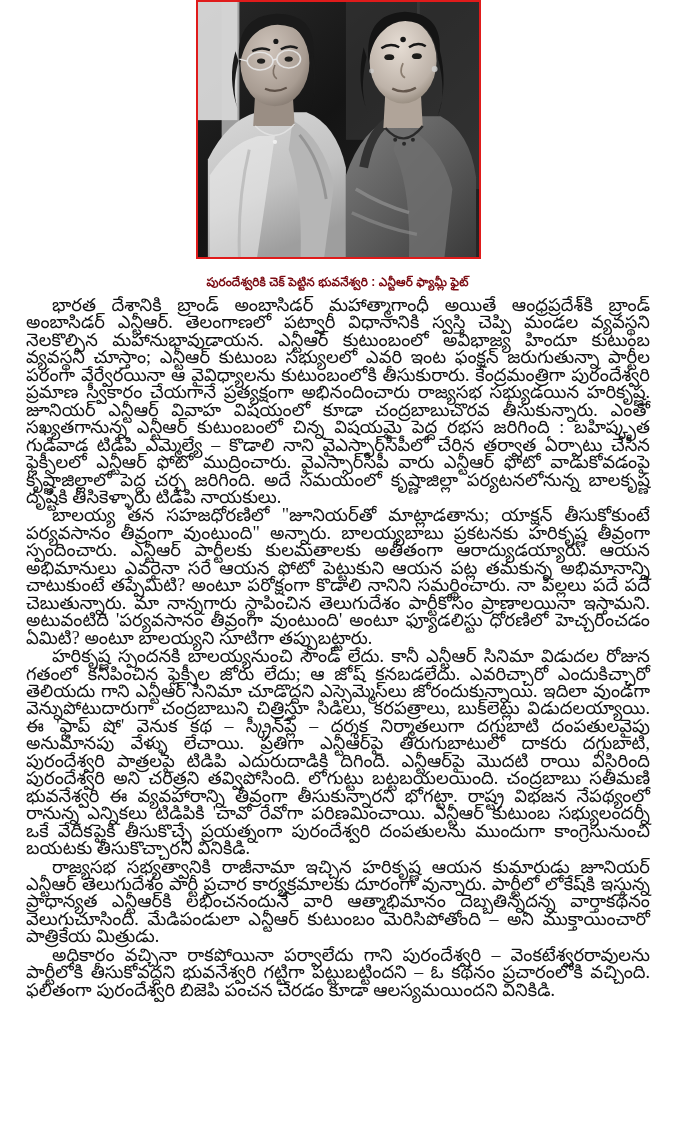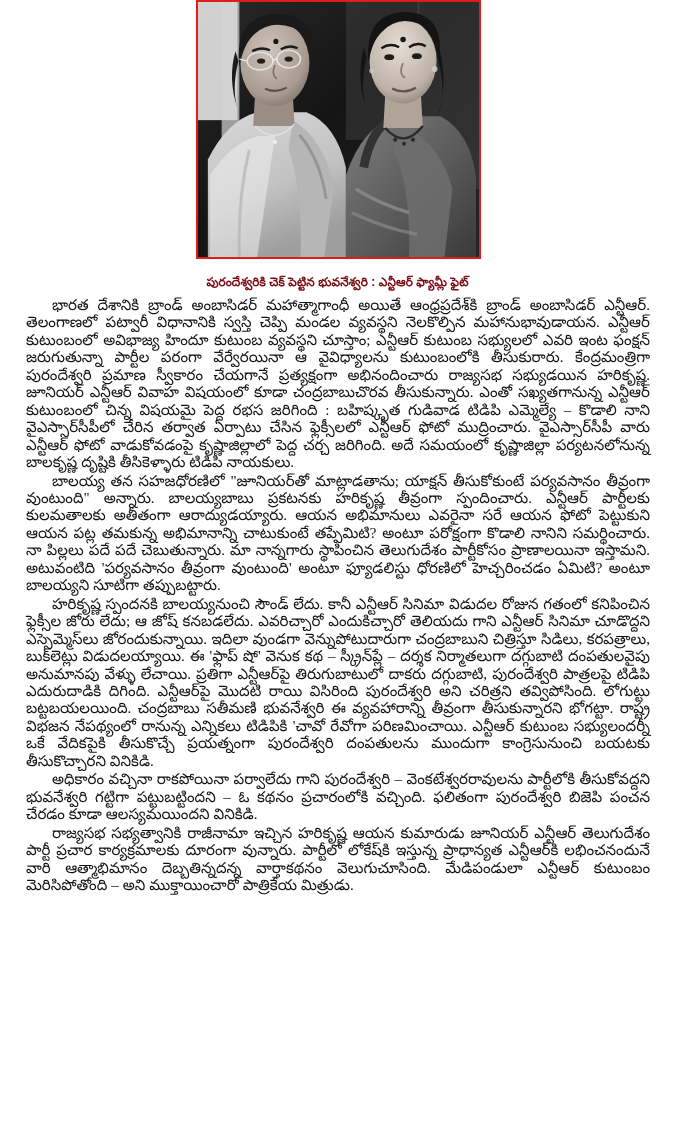--- a/index.html
+++ b/index.html
@@ -64,21 +64,21 @@
   .article {
     position: absolute;
     left: 26px;
     top: 297px;
     width: 624px;
   }
   .article p {
     margin: 0 0 0 0;
     text-align: justify;
     text-justify: inter-word;
-    font-size: 15px;
+    font-size: 18px;
     line-height: 17.45px;
     color: #111111;
     text-indent: 26px;
     font-family: "Liberation Serif", "DejaVu Serif", serif;
     word-spacing: 0.2px;
   }
   .article p + p {
     margin-top: 1px;
   }
   .byline {
@@ -197,17 +197,17 @@
     </svg>
 
   </div>
 
   <h1 class="headline">పురందేశ్వరికి చెక్ పెట్టిన భువనేశ్వరి : ఎన్టీఆర్ ఫ్యామ్లీ ఫైట్</h1>
 
   <div class="article">
     <p>భారత దేశానికి బ్రాండ్ అంబాసిడర్ మహాత్మాగాంధీ అయితే ఆంధ్రప్రదేశ్‌కి బ్రాండ్ అంబాసిడర్ ఎన్టీఆర్. తెలంగాణలో పట్వారీ విధానానికి స్వస్తి చెప్పి మండల వ్యవస్థని నెలకొల్పిన మహానుభావుడాయన. ఎన్టీఆర్ కుటుంబంలో అవిభాజ్య హిందూ కుటుంబ వ్యవస్థని చూస్తాం; ఎన్టీఆర్ కుటుంబ సభ్యులలో ఎవరి ఇంట ఫంక్షన్ జరుగుతున్నా పార్టీల పరంగా వేర్వేరయినా ఆ వైవిధ్యాలను కుటుంబంలోకి తీసుకురారు. కేంద్రమంత్రిగా పురందేశ్వరి ప్రమాణ స్వీకారం చేయగానే ప్రత్యక్షంగా అభినందించారు రాజ్యసభ సభ్యుడయిన హరికృష్ణ. జూనియర్ ఎన్టీఆర్ వివాహ విషయంలో కూడా చంద్రబాబుచొరవ తీసుకున్నారు. ఎంతో సఖ్యతగానున్న ఎన్టీఆర్ కుటుంబంలో చిన్న విషయమై పెద్ద రభస జరిగింది : బహిష్కృత గుడివాడ టిడిపి ఎమ్మెల్యే – కొడాలి నాని వైఎస్సార్‌సీపీలో చేరిన తర్వాత ఏర్పాటు చేసిన ఫ్లెక్సీలలో ఎన్టీఆర్ ఫోటో ముద్రించారు. వైఎస్సార్‌సీపీ వారు ఎన్టీఆర్ ఫోటో వాడుకోవడంపై కృష్ణాజిల్లాలో పెద్ద చర్చ జరిగింది. అదే సమయంలో కృష్ణాజిల్లా పర్యటనలోనున్న బాలకృష్ణ దృష్టికి తీసికెళ్ళారు టిడిపి నాయకులు.</p>
     <p>బాలయ్య తన సహజధోరణిలో "జూనియర్‌తో మాట్లాడతాను; యాక్షన్ తీసుకోకుంటే పర్యవసానం తీవ్రంగా వుంటుంది" అన్నారు. బాలయ్యబాబు ప్రకటనకు హరికృష్ణ తీవ్రంగా స్పందించారు. ఎన్టీఆర్ పార్టీలకు కులమతాలకు అతీతంగా ఆరాద్యుడయ్యారు. ఆయన అభిమానులు ఎవరైనా సరే ఆయన ఫోటో పెట్టుకుని ఆయన పట్ల తమకున్న అభిమానాన్ని చాటుకుంటే తప్పేమిటి? అంటూ పరోక్షంగా కొడాలి నానిని సమర్థించారు. నా పిల్లలు పదే పదే చెబుతున్నారు. మా నాన్నగారు స్థాపించిన తెలుగుదేశం పార్టీకోసం ప్రాణాలయినా ఇస్తామని. అటువంటిది 'పర్యవసానం తీవ్రంగా వుంటుంది' అంటూ ఫ్యూడలిస్టు ధోరణిలో హెచ్చరించడం ఏమిటి? అంటూ బాలయ్యని సూటిగా తప్పుబట్టారు.</p>
     <p>హరికృష్ణ స్పందనకి బాలయ్యనుంచి సౌండ్ లేదు. కానీ ఎన్టీఆర్ సినిమా విడుదల రోజున గతంలో కనిపించిన ఫ్లెక్సీల జోరు లేదు; ఆ జోష్ కనబడలేదు. ఎవరిచ్చారో ఎందుకిచ్చారో తెలియదు గాని ఎన్టీఆర్ సినిమా చూడొద్దని ఎస్సెమ్మెస్‌లు జోరందుకున్నాయి. ఇదిలా వుండగా వెన్నుపోటుదారుగా చంద్రబాబుని చిత్రిస్తూ సిడిలు, కరపత్రాలు, బుక్‌లెట్లు విడుదలయ్యాయి. ఈ 'ఫ్లాప్ షో' వెనుక కథ – స్క్రీన్‌ప్లే – దర్శక నిర్మాతలుగా దగ్గుబాటి దంపతులవైపు అనుమానపు వేళ్ళు లేచాయి. ప్రతిగా ఎన్టీఆర్‌పై తిరుగుబాటులో దాకరు దగ్గుబాటి, పురందేశ్వరి పాత్రలపై టిడిపి ఎదురుదాడికి దిగింది. ఎన్టీఆర్‌పై మొదటి రాయి విసిరింది పురందేశ్వరి అని చరిత్రని తవ్విపోసింది. లోగుట్టు బట్టబయలయింది. చంద్రబాబు సతీమణి భువనేశ్వరి ఈ వ్యవహారాన్ని తీవ్రంగా తీసుకున్నారని భోగట్టా. రాష్ట్ర విభజన నేపథ్యంలో రానున్న ఎన్నికలు టిడిపికి 'చావో రేవోగా పరిణమించాయి. ఎన్టీఆర్ కుటుంబ సభ్యులందర్నీ ఒకే వేదికపైకి తీసుకొచ్చే ప్రయత్నంగా పురందేశ్వరి దంపతులను ముందుగా కాంగ్రెసునుంచి బయటకు తీసుకొచ్చారని వినికిడి.</p>
+    <p>రాజ్యసభ సభ్యత్వానికి రాజీనామా ఇచ్చిన హరికృష్ణ ఆయన కుమారుడు జూనియర్ ఎన్టీఆర్ తెలుగుదేశం పార్టీ ప్రచార కార్యక్రమాలకు దూరంగా వున్నారు. పార్టీలో లోకేష్‌కి ఇస్తున్న ప్రాధాన్యత ఎన్టీఆర్‌కి లభించనందునే వారి ఆత్మాభిమానం దెబ్బతిన్నదన్న వార్తాకథనం వెలుగుచూసింది. మేడిపండులా ఎన్టీఆర్ కుటుంబం మెరిసిపోతోంది – అని ముక్తాయించారో పాత్రికేయ మిత్రుడు.</p>
     <p>అధికారం వచ్చినా రాకపోయినా పర్వాలేదు గాని పురందేశ్వరి – వెంకటేశ్వరరావులను పార్టీలోకి తీసుకోవద్దని భువనేశ్వరి గట్టిగా పట్టుబట్టిందని – ఓ కథనం ప్రచారంలోకి వచ్చింది. ఫలితంగా పురందేశ్వరి బిజెపి పంచన చేరడం కూడా ఆలస్యమయిందని వినికిడి.</p>
-    <p>రాజ్యసభ సభ్యత్వానికి రాజీనామా ఇచ్చిన హరికృష్ణ ఆయన కుమారుడు జూనియర్ ఎన్టీఆర్ తెలుగుదేశం పార్టీ ప్రచార కార్యక్రమాలకు దూరంగా వున్నారు. పార్టీలో లోకేష్‌కి ఇస్తున్న ప్రాధాన్యత ఎన్టీఆర్‌కి లభించనందునే వారి ఆత్మాభిమానం దెబ్బతిన్నదన్న వార్తాకథనం వెలుగుచూసింది. మేడిపండులా ఎన్టీఆర్ కుటుంబం మెరిసిపోతోంది – అని ముక్తాయించారో పాత్రికేయ మిత్రుడు.</p>
   </div>
 
 </div>
 
 </body></html>

